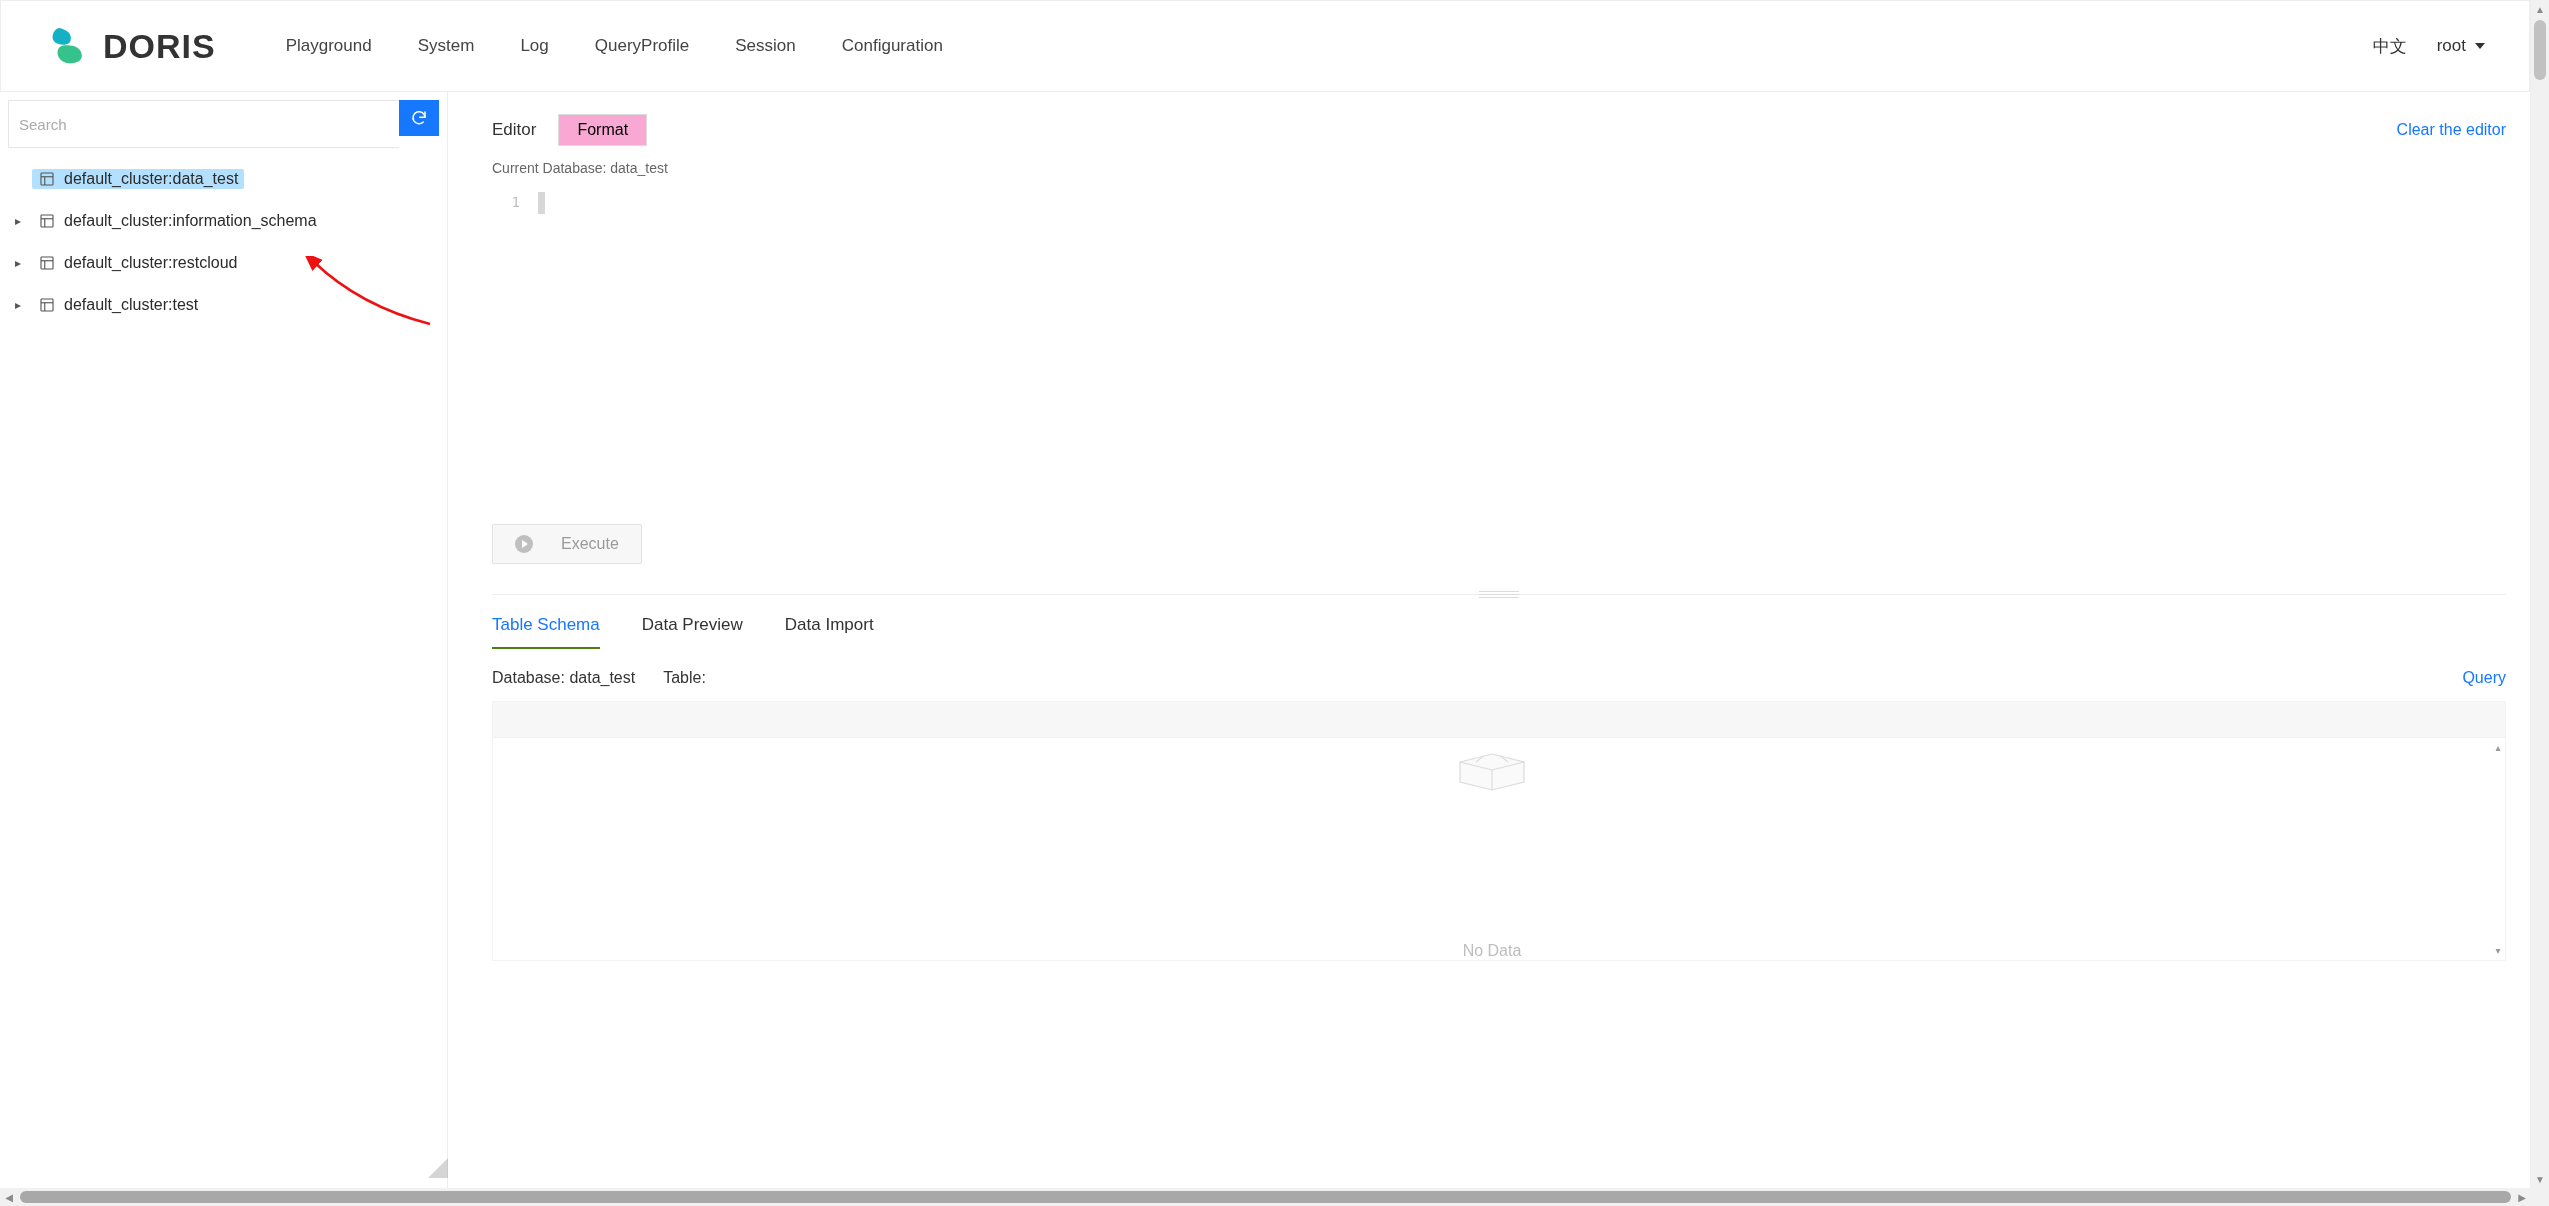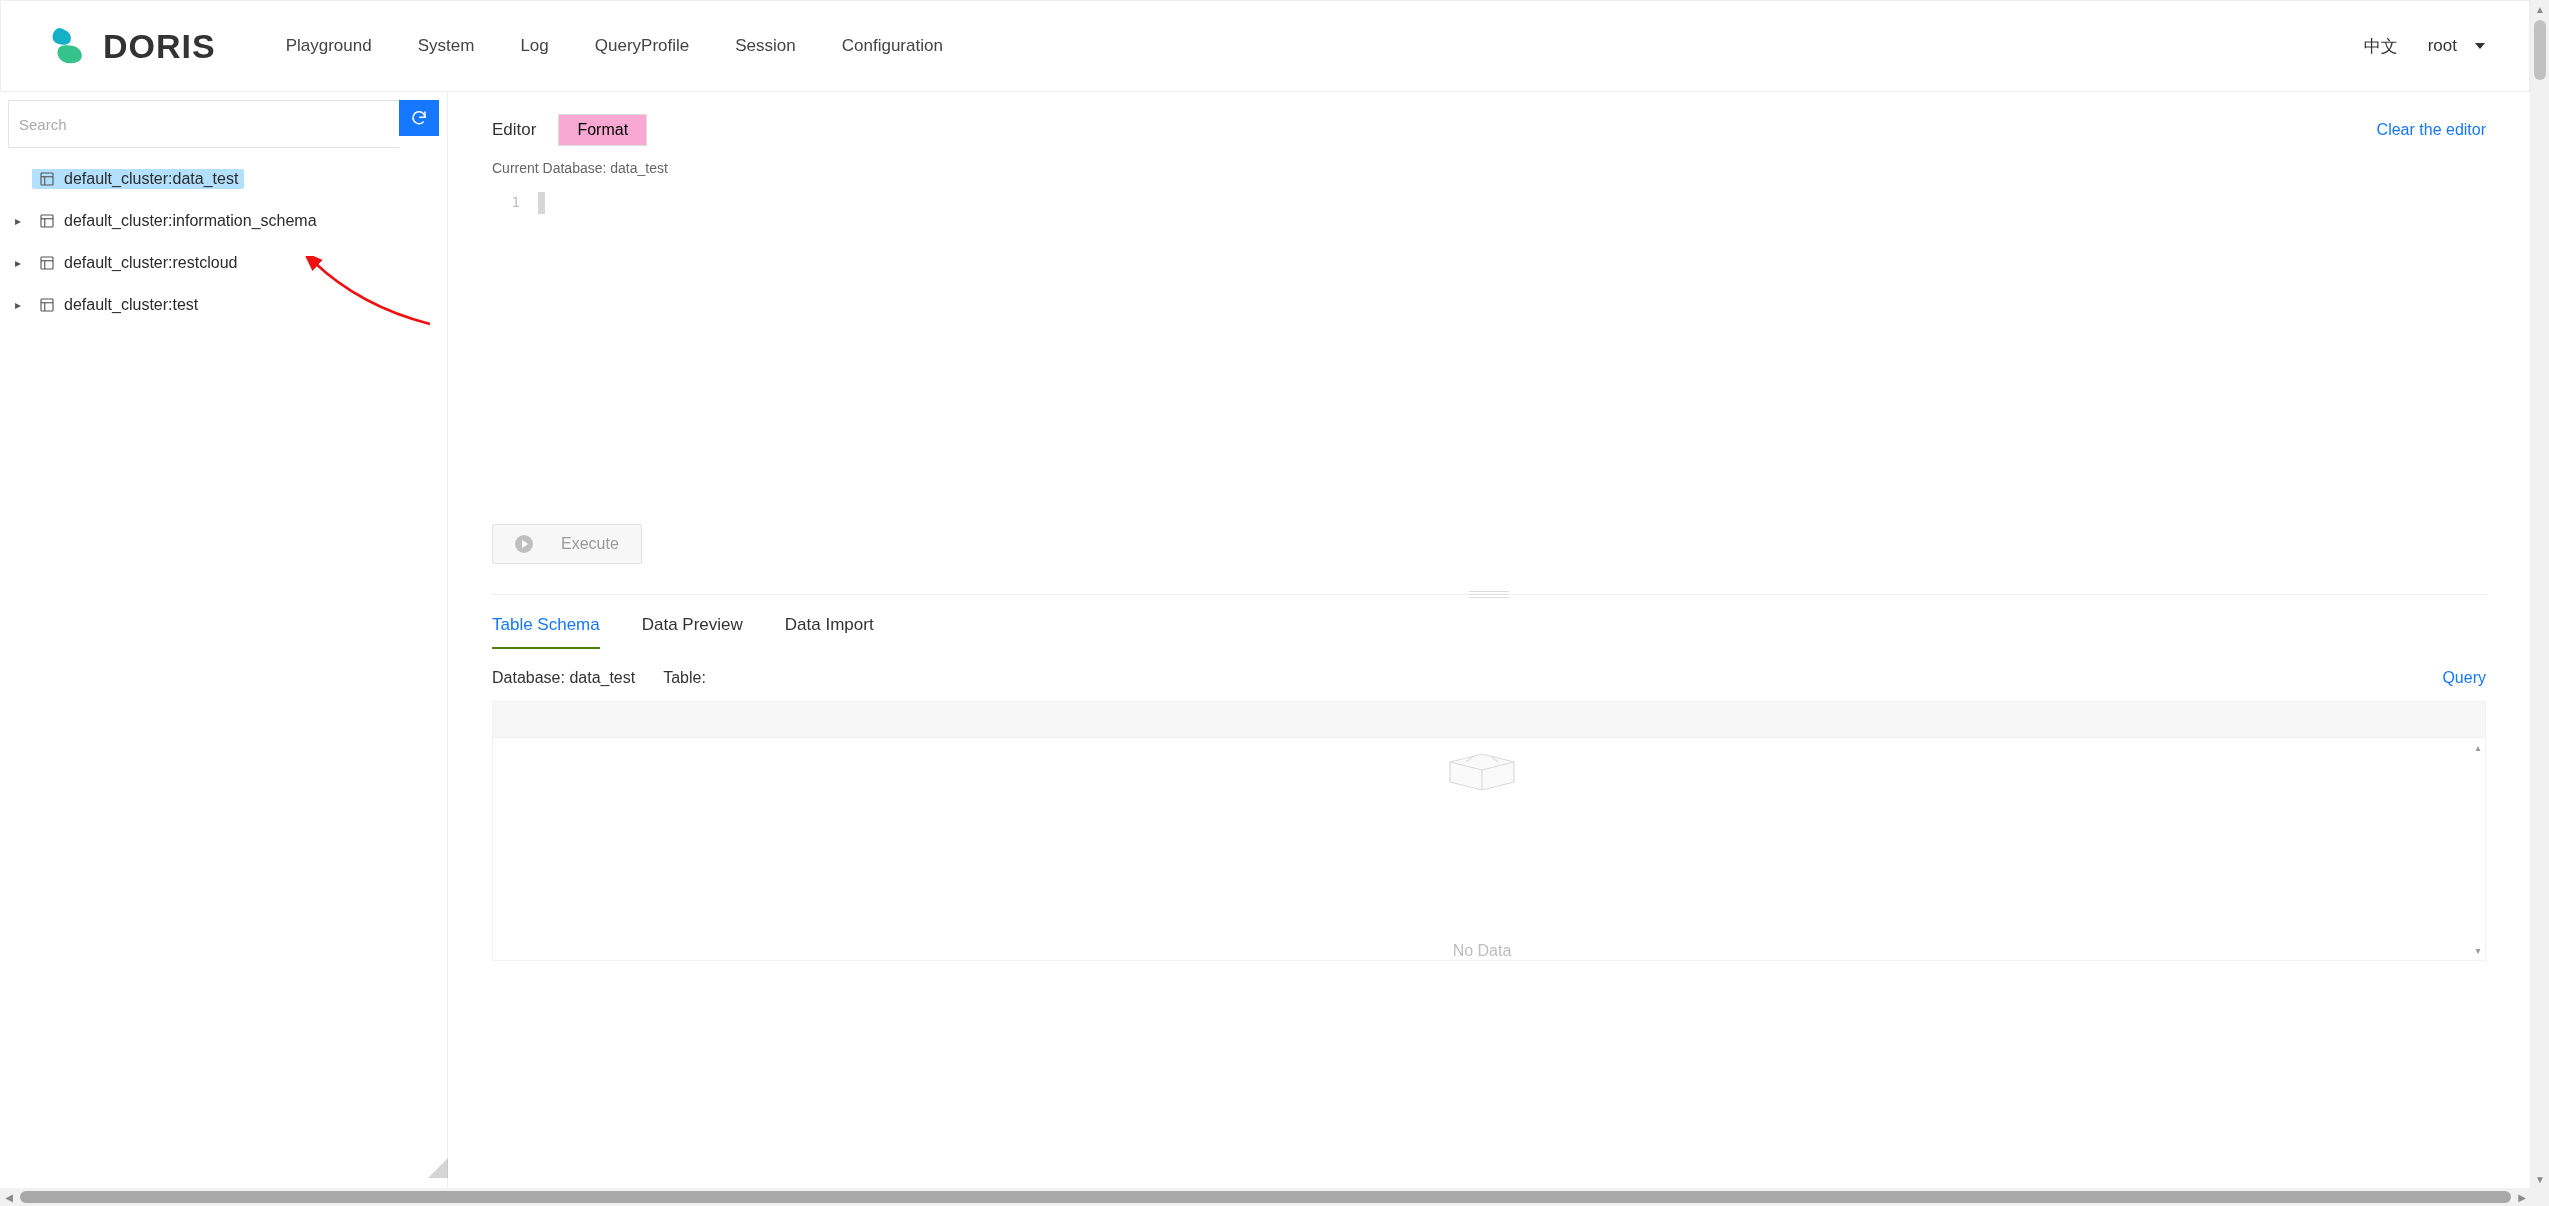--- a/index.html
+++ b/index.html
@@ -64,21 +64,21 @@
     display:flex; align-items:center;
     padding:0 44px 0 44px;
     gap: 40px;
   }
   .logo-wrap { display:flex; align-items:center; gap:16px; margin-right:18px;}
   .logo-svg { width:42px; height:42px; }
   .logo-text { font-size:34px; font-weight:600; letter-spacing:1px; color:#333;}
   .nav { display:flex; gap:46px; font-size:17px; color:#444;margin-left:12px;}
   .nav-item { cursor:pointer; }
   .header-right { margin-left:auto; display:flex; align-items:center; gap:30px; font-size:17px; color:#333;}
-  .user-drop { display:flex; align-items:center; gap:18px; cursor:pointer;text-align:right;}
+  .user-drop { display:flex; align-items:center; gap:9px; cursor:pointer;text-align:right;}
   .caret-down { width:0;height:0;border-left:5px solid transparent;border-right:5px solid transparent;border-top:6px solid #333;}
 
   .body {
     flex:1; display:flex; min-height:0;
   }
 
   
   .sidebar {
     width:448px; border-right:1px solid #eee; display:flex; flex-direction:column; position:relative;
     padding-top:4px;
@@ -120,21 +120,21 @@
   }
 
   
   .annot-arrow {
     position:absolute;
     left:300px; top:164px;
     pointer-events:none;
   }
 
   
-  .main { flex:1; display:flex; flex-direction:column; padding: 22px 44px 0 44px; min-width:0;}
+  .main { flex:1; display:flex; flex-direction:column; padding: 22px 24px 0 44px; min-width:0;}
   .editor-bar { display:flex; align-items:center; gap:22px; }
   .editor-title { font-size:17px; color:#333; }
   .format-btn {
     border:1px solid #ddd; padding:6px 18px; font-size:16px; background:#f9a8d4; cursor:pointer;
   }
   .clear-link { margin-left:auto; color:#1677ff; font-size:16px; cursor:pointer;}
   .cur-db { margin-top:14px; font-size:14px; color:#666; }
 
   .code-editor {
     margin-top:8px; height:340px; position:relative; background:#fff;

